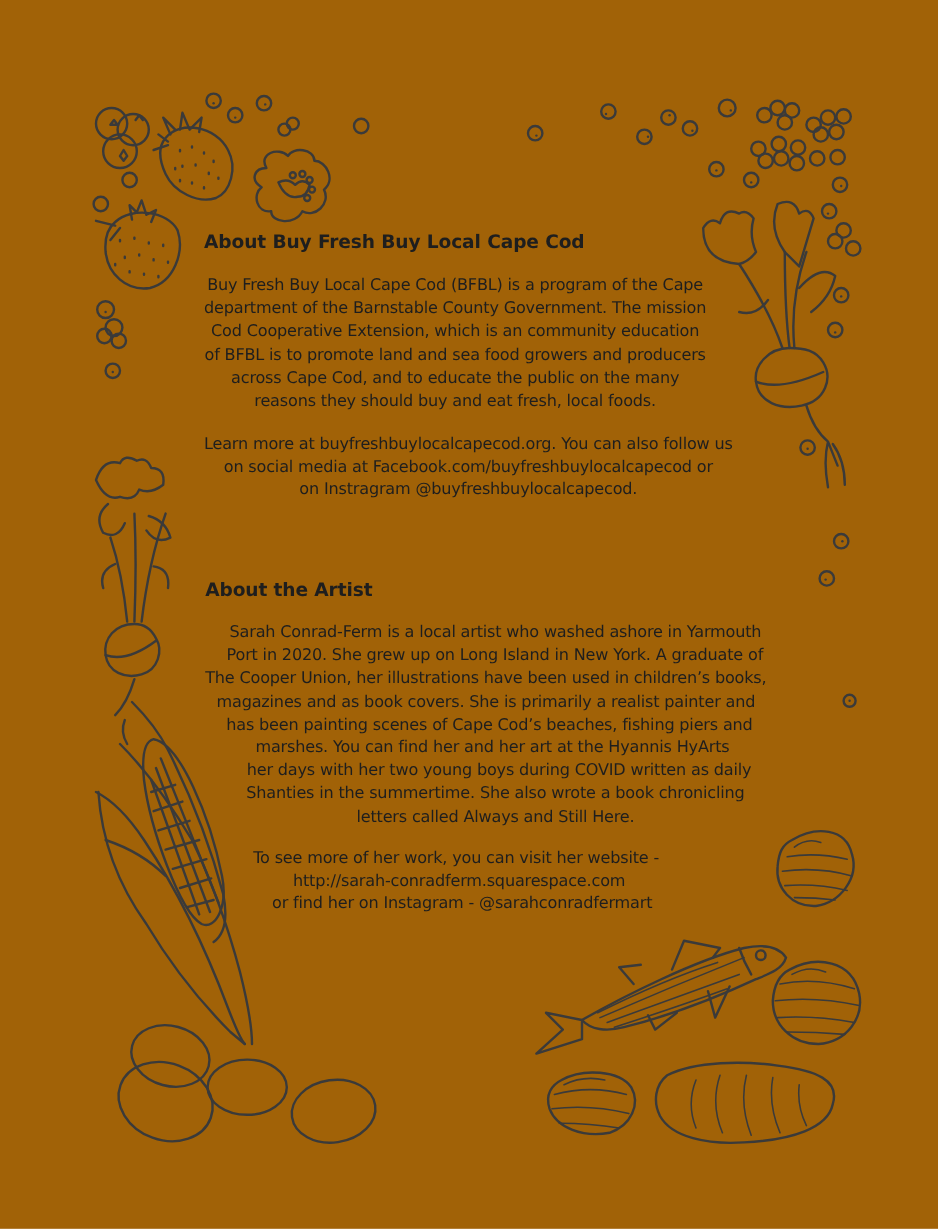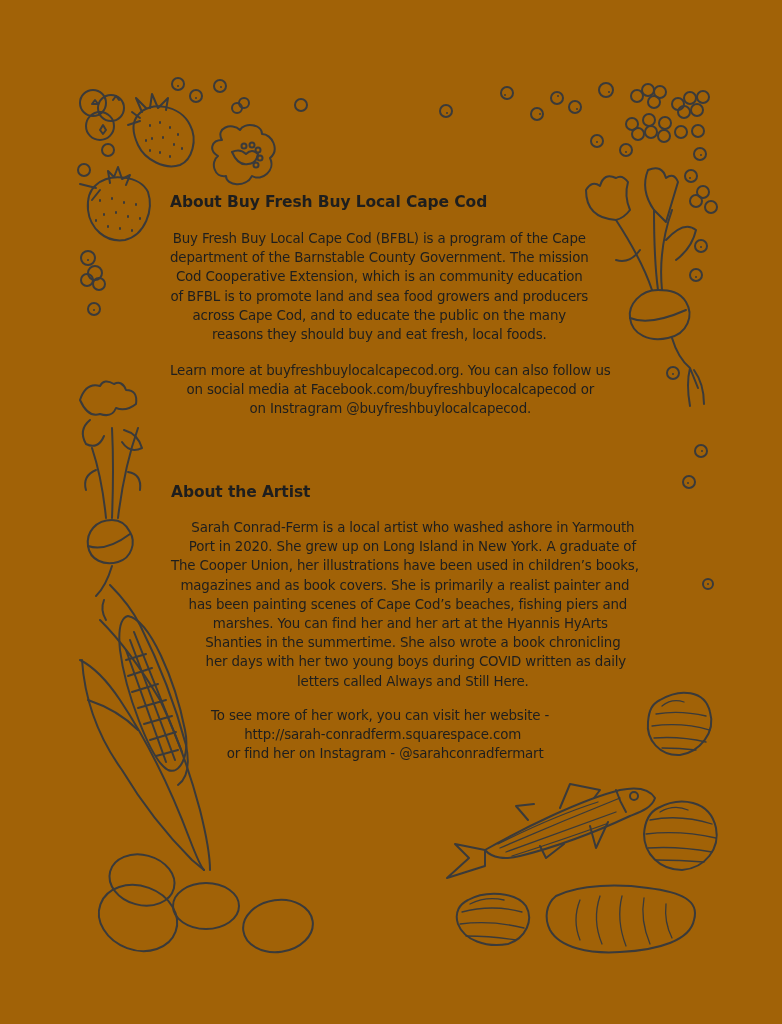--- a/index.html
+++ b/index.html
@@ -214,22 +214,22 @@
 
   <h2 class="txt" style="left:171px; top:483px;">About the Artist</h2>
 
   <p class="txt para" style="left:171px; top:518px;">
     <span class="line" style="margin-left:16px">Sarah Conrad-Ferm is a local artist who washed ashore in Yarmouth</span>
     <span class="line" style="margin-left:15px">Port in 2020. She grew up on Long Island in New York. A graduate of</span>
     <span class="line" style="margin-left:0px">The Cooper Union, her illustrations have been used in children’s books,</span>
     <span class="line" style="margin-left:0px">magazines and as book covers. She is primarily a realist painter and</span>
     <span class="line" style="margin-left:6px">has been painting scenes of Cape Cod’s beaches, fishing piers and</span>
     <span class="line" style="margin-left:11px">marshes. You can find her and her art at the Hyannis HyArts</span>
+    <span class="line" style="margin-left:22px">her days with her two young boys during COVID written as daily</span>
     <span class="line" style="margin-left:16px">Shanties in the summertime. She also wrote a book chronicling</span>
-    <span class="line" style="margin-left:22px">her days with her two young boys during COVID written as daily</span>
     <span class="line" style="margin-left:16px">letters called Always and Still Here.</span>
   </p>
 
   <p class="txt para" style="left:211px; top:706px;">
     <span class="line" style="margin-left:0px">To see more of her work, you can visit her website -</span>
     <span class="line" style="margin-left:5px">http://sarah-conradferm.squarespace.com</span>
     <span class="line" style="margin-left:10px">or find her on Instagram - @sarahconradfermart</span>
   </p>
 
 </div>

